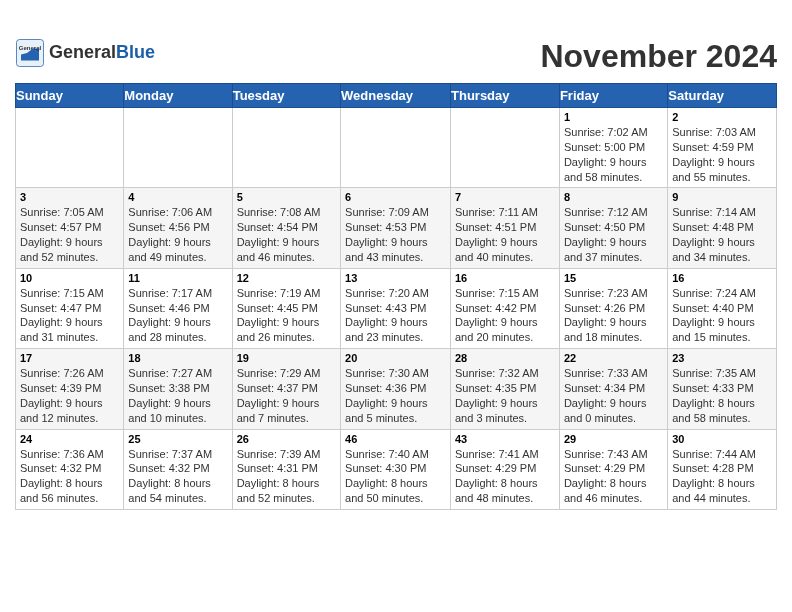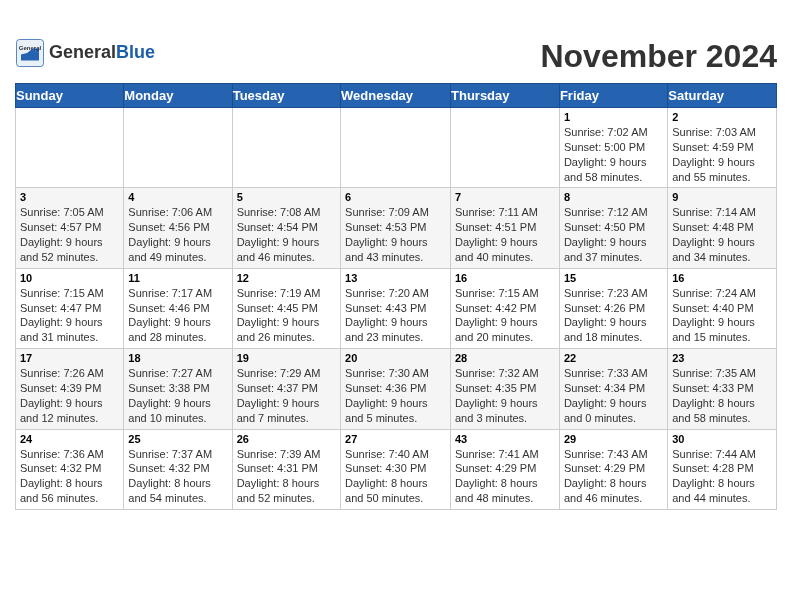--- a/index.html
+++ b/index.html
@@ -292,21 +292,21 @@
 Sunset: 4:32 PM
 Daylight: 8 hours and 54 minutes.</div>
           </td>
           <td>
             <span class="day-num">26</span>
             <div class="day-info">Sunrise: 7:39 AM
 Sunset: 4:31 PM
 Daylight: 8 hours and 52 minutes.</div>
           </td>
           <td>
-            <span class="day-num">27</span>
+            <span class="day-num">46</span>
             <div class="day-info">Sunrise: 7:40 AM
 Sunset: 4:30 PM
 Daylight: 8 hours and 50 minutes.</div>
           </td>
           <td>
             <span class="day-num">43</span>
             <div class="day-info">Sunrise: 7:41 AM
 Sunset: 4:29 PM
 Daylight: 8 hours and 48 minutes.</div>
           </td>

